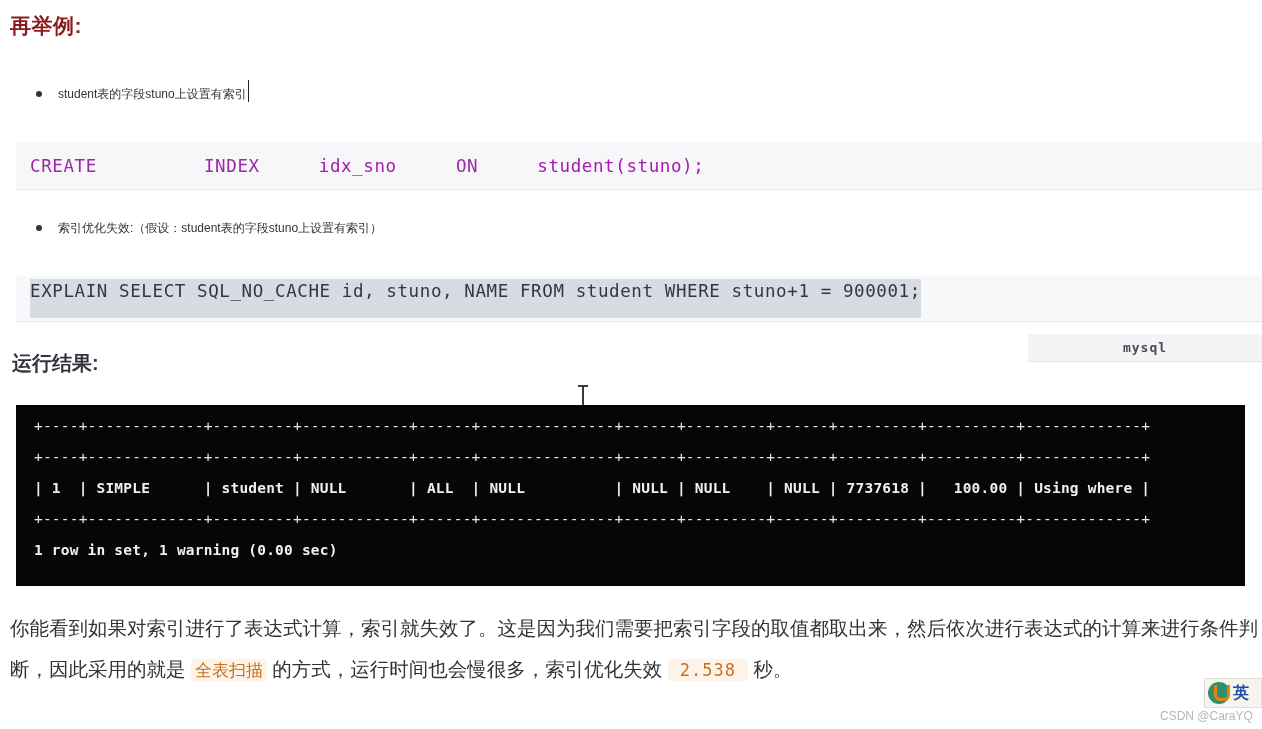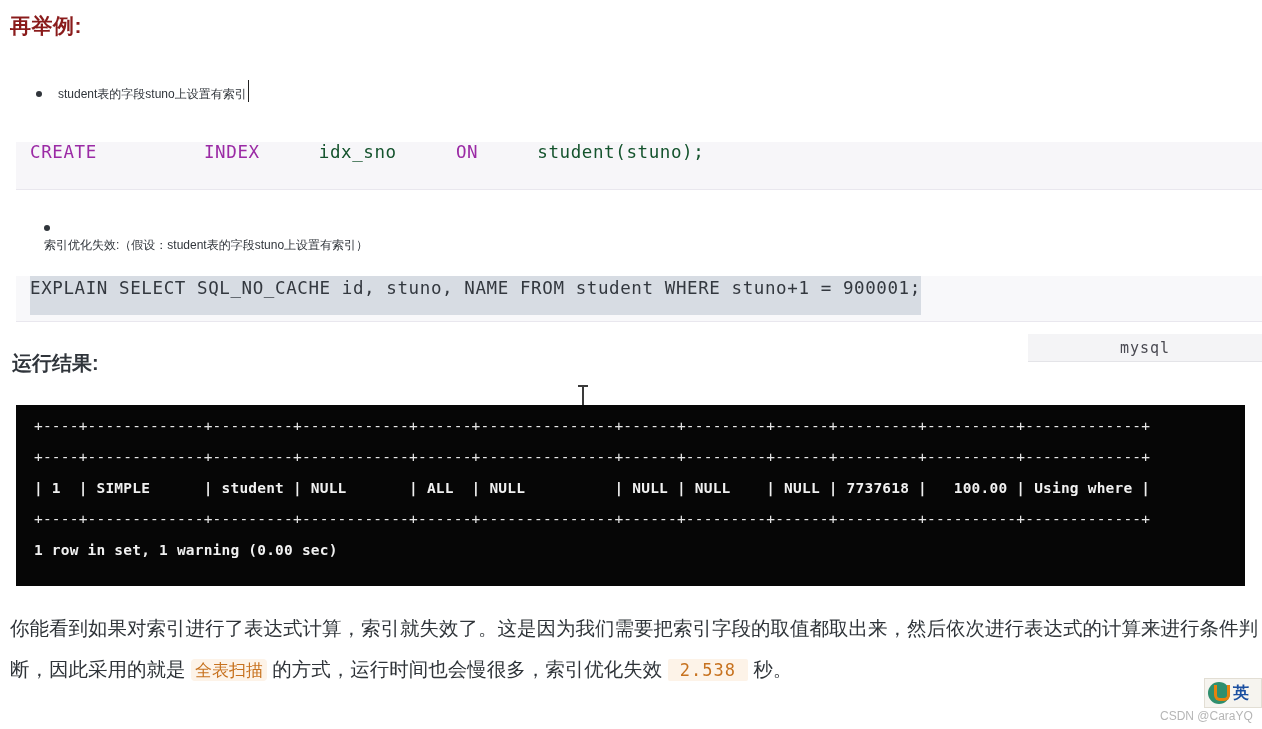--- a/index.html
+++ b/index.html
@@ -49,21 +49,21 @@
     height: 6px;
     border-radius: 50%;
     background: #30353b;
     margin-right: 16px;
     margin-top: 11px;
     flex: 0 0 auto;
   }
   .bullet .btext { line-height: 28px; }
 
   .bullet-1 { left: 36px; top: 80px; }
-  .bullet-2 { left: 44px; top: 214px; flex-direction: column; }
+  .bullet-2 { left: 36px; top: 214px; }
 
   .caret {
     display: inline-block;
     width: 1px;
     height: 22px;
     background: #222;
     vertical-align: -4px;
     margin-left: 1px;
   }
 
@@ -72,60 +72,61 @@
     position: absolute;
     left: 16px;
     width: 1246px;
     box-sizing: border-box;
     background: #f7f6f9;
     border-bottom: 1px solid #e9e7ee;
     font-family: "DejaVu Sans Mono", "Liberation Mono", monospace;
     font-size: 17.5px;
     letter-spacing: 0.6px;
     display: flex;
-    align-items: flex-start;
+    align-items: center;
     padding-left: 14px;
     white-space: pre;
     gap: 48px;
   }
   .code-1 {
     top: 142px;
     height: 48px;
   }
   .code-2 {
     top: 276px;
     height: 46px;
     background: #f8f8fa;
   }
   .kw { color: #9b2aa5; }
-  .id-plain { color: #14532d; }
+  .id-plain { color: #a21caf; }
 
   .sel {
     background: #d7dce3;
     color: #33383f;
     padding: 2px 0 17px 0;
   }
 
   
   .langtag {
     position: absolute;
     left: 1028px;
     top: 334px;
     width: 234px;
     height: 28px;
     background: #f4f4f6;
     border-bottom: 1px solid #e4e4e8;
     box-sizing: border-box;
     font-family: "DejaVu Sans Mono", "Liberation Mono", monospace;
-    font-size: 15px;
+    font-size: 13px;
     color: #4a4a52;
     display: flex;
     align-items: center;
     justify-content: center;
     letter-spacing: 1px;
+    font-weight: bold;
   }
 
   
   .result-label {
     position: absolute;
     left: 12px;
     top: 350px;
     font-size: 20px;
     color: #30353b;
     white-space: nowrap;

